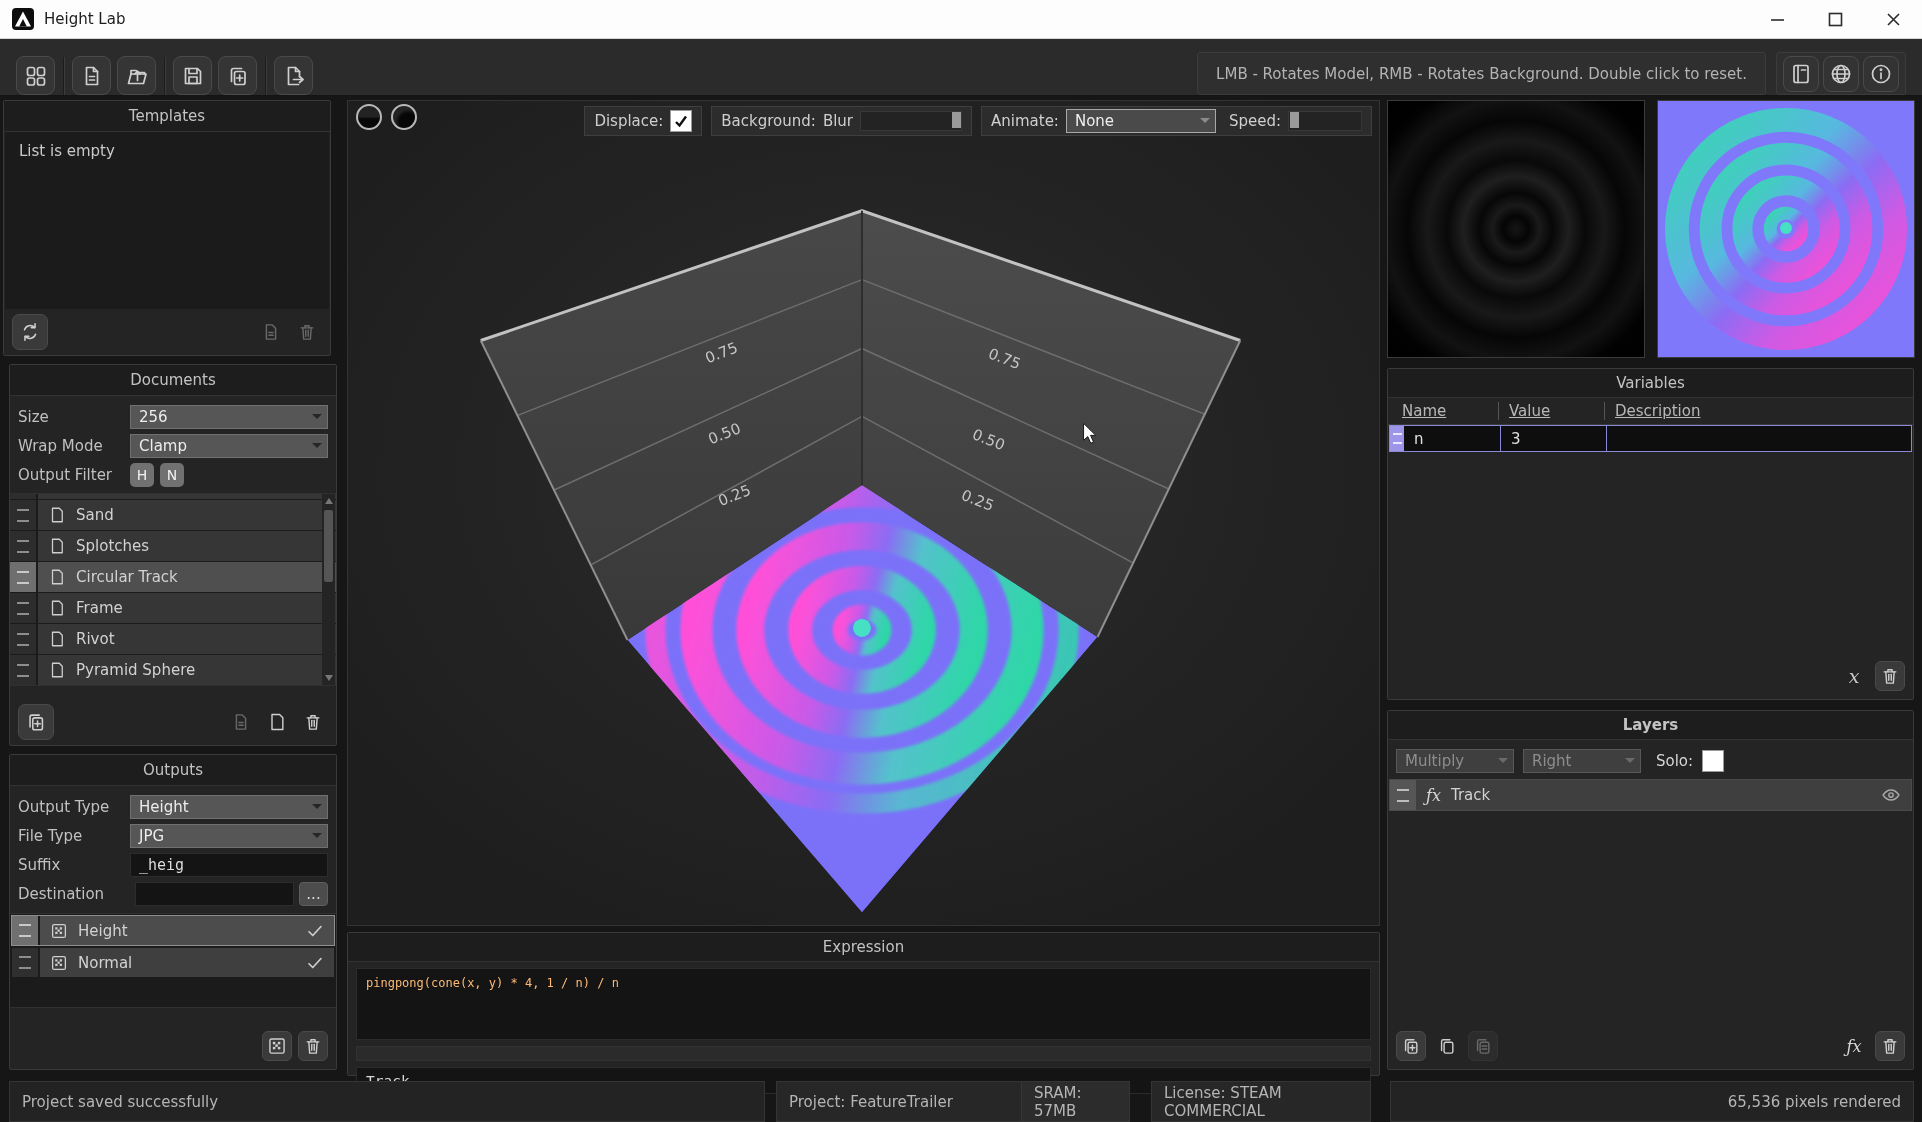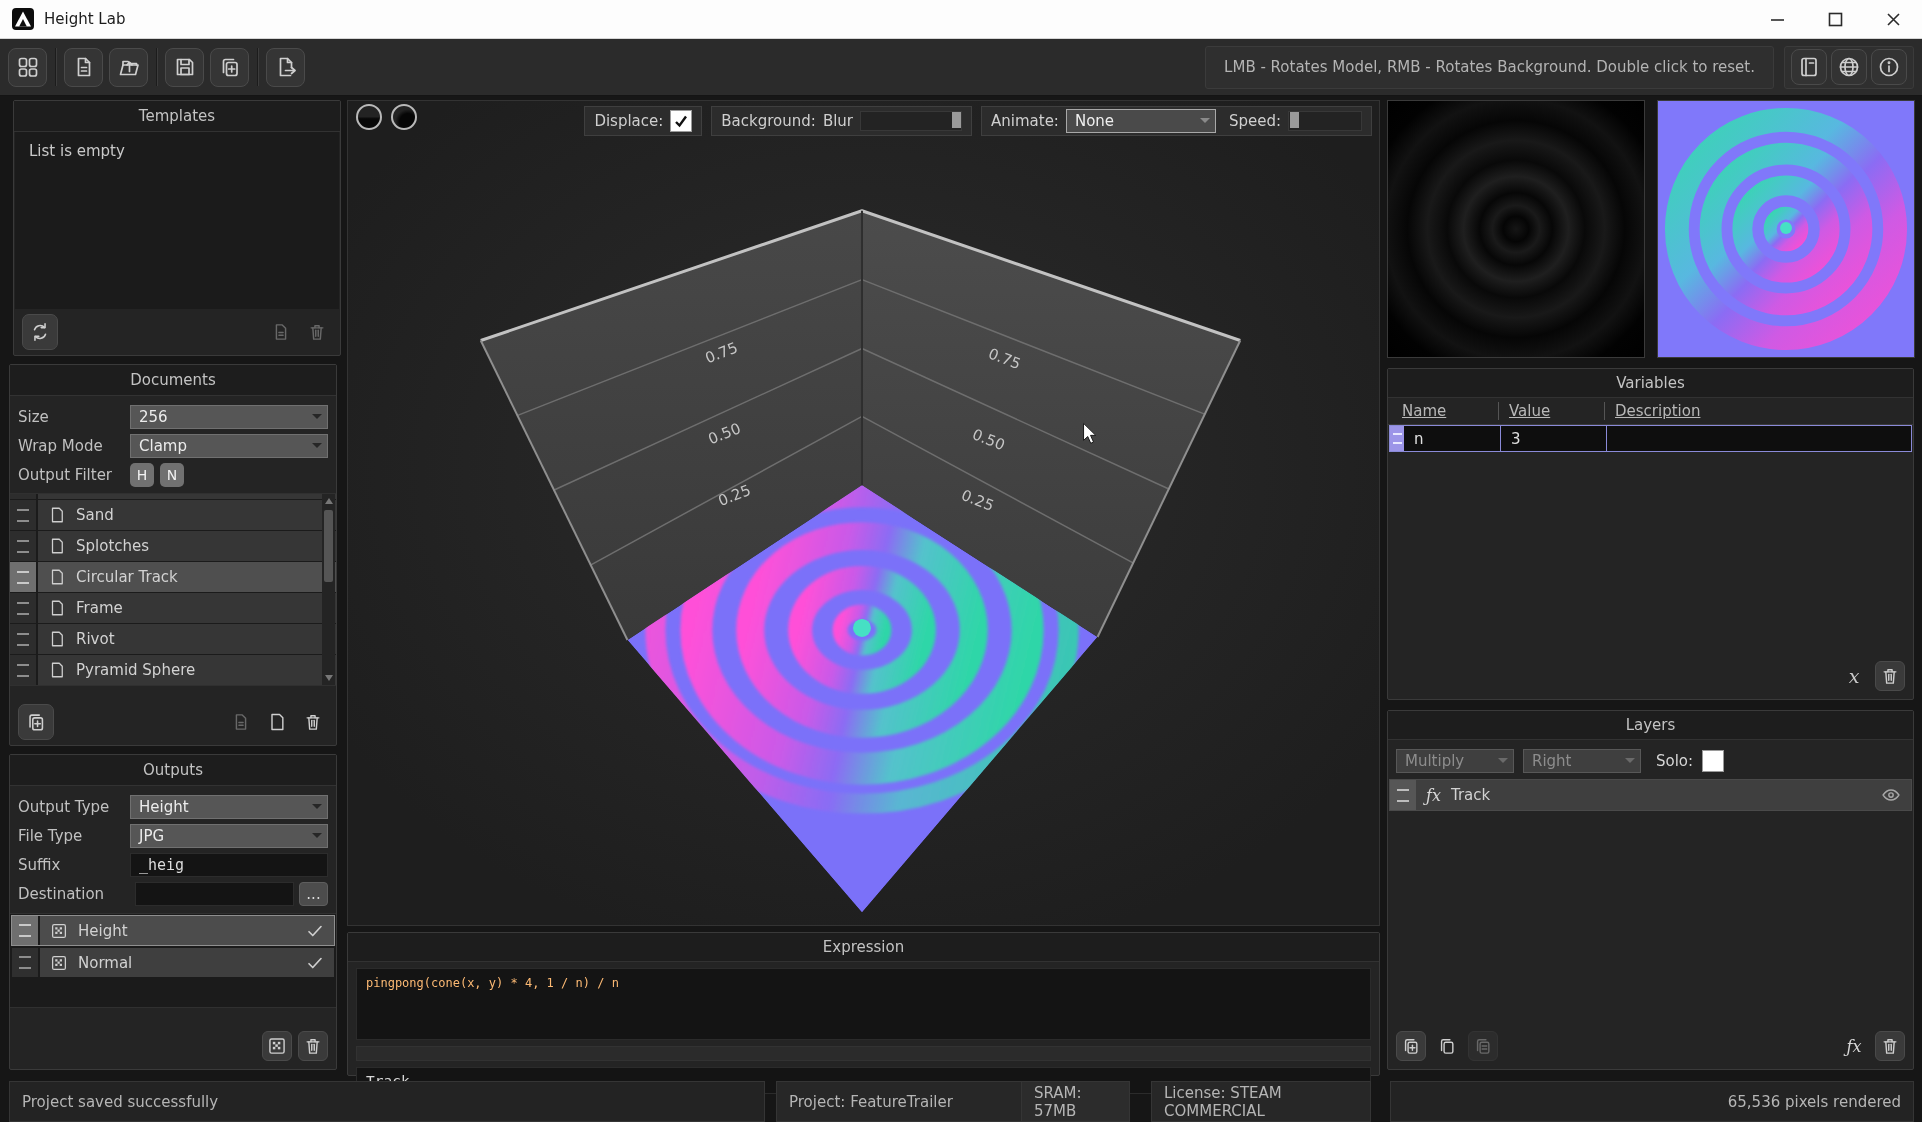--- a/index.html
+++ b/index.html
@@ -11,21 +11,21 @@
   .titlebar{position:absolute;left:0;top:0;width:100%;height:39px;background:#fdfdfd;color:#1a1a1a;
             display:flex;align-items:center;box-sizing:border-box;padding-left:12px;border-bottom:1px solid #d6d6d6;}
   .applogo{width:22px;height:22px;background:#0d0d0d;border-radius:4px;margin-right:10px;position:relative;flex:none;}
   .applogo svg{position:absolute;inset:0;}
   .wtitle{font-size:15px;color:#1c1c1c;}
   .wctrls{margin-left:auto;display:flex;height:100%;}
   .wbtn{width:58px;height:100%;display:flex;align-items:center;justify-content:center;}
 
   
   .toolbar{position:absolute;left:0;top:39px;width:100%;height:57px;background:#2b2b2b;
-           display:flex;align-items:center;box-sizing:border-box;padding:0 8px;border-bottom:1px solid #141414;}
+           display:flex;align-items:flex-end;box-sizing:border-box;padding:0 16px;border-bottom:1px solid #141414;}
   .tbtn{width:37px;height:37px;border-radius:8px;background:#353535;border:1px solid #4a4a4a;
         display:flex;align-items:center;justify-content:center;flex:none;margin-right:6px;}
   .tsep{width:1px;height:38px;background:#1c1c1c;border-right:1px solid #3c3c3c;margin:0 7px 0 2px;flex:none;}
   .hintbox{margin-left:auto;height:41px;background:#2f2f2f;border:1px solid #3b3b3b;border-radius:3px;
            display:flex;align-items:center;padding:0 18px;color:#b3b3b3;}
   .rgroup{height:41px;background:#2f2f2f;border:1px solid #3b3b3b;border-radius:3px;margin-left:10px;
           display:flex;align-items:center;padding:0 4px;}
   .rgroup .tbtn{width:34px;height:34px;margin:0 2px;background:#333;}
   .icon{stroke:#cfcfcf;fill:none;stroke-width:1.7;stroke-linecap:round;stroke-linejoin:round;}
 
@@ -238,21 +238,21 @@
       <div class="tbtn">
         <svg class="icon" width="24" height="24" viewBox="0 0 24 24">
           <circle cx="12" cy="12" r="8.5"></circle>
             <line x1="12" y1="11" x2="12" y2="16.5"></line>
             <circle cx="12" cy="7.8" r="0.6" fill="#cfcfcf"></circle>
           </svg>
       </div>
     </div>
   </div>
 
-  <div class="panel" style="left:13px;top:100px;width:328px;height:256px;">
+  <div class="panel" style="left:3px;top:100px;width:328px;height:256px;">
     <div class="phead">
       <span>Templates</span>
     </div>
     <div style="position:absolute;top:31px;left:1px;right:1px;bottom:46px;background:#1b1b1b;padding:10px 14px;box-sizing:border-box;">
       <span style="color:#c9c9c9;">List is empty</span>
     </div>
     <div class="pfoot">
       <div class="ibtn">
         <svg class="icon" width="22" height="22" viewBox="0 0 24 24">
           <path d="M6 9.5a6.5 6.5 0 0 1 11-2.5"></path>
@@ -698,21 +698,21 @@
             <path d="M9.5 7V4.5h5V7"></path>
             <path d="M7 7l1 13.5h8L17 7"></path>
             <line x1="10.5" y1="10" x2="10.5" y2="17"></line>
             <line x1="13.5" y1="10" x2="13.5" y2="17"></line>
           </svg>
       </div>
     </div>
   </div>
 
   <div class="panel" style="left:1387px;top:710px;width:527px;height:360px;">
-    <div class="phead" style="height:28px;">
+    <div class="phead" style="height:28px;font-weight:bold;">
       <span>Layers</span>
     </div>
     <div class="lctl">
       <div class="dd gray" style="flex:none;width:118px;">
         <span>Multiply</span>
       </div>
       <div class="dd gray" style="flex:none;width:118px;">
         <span>Right</span>
       </div>
       <span style="margin-left:6px;color:#d6d6d6;">Solo:</span>

